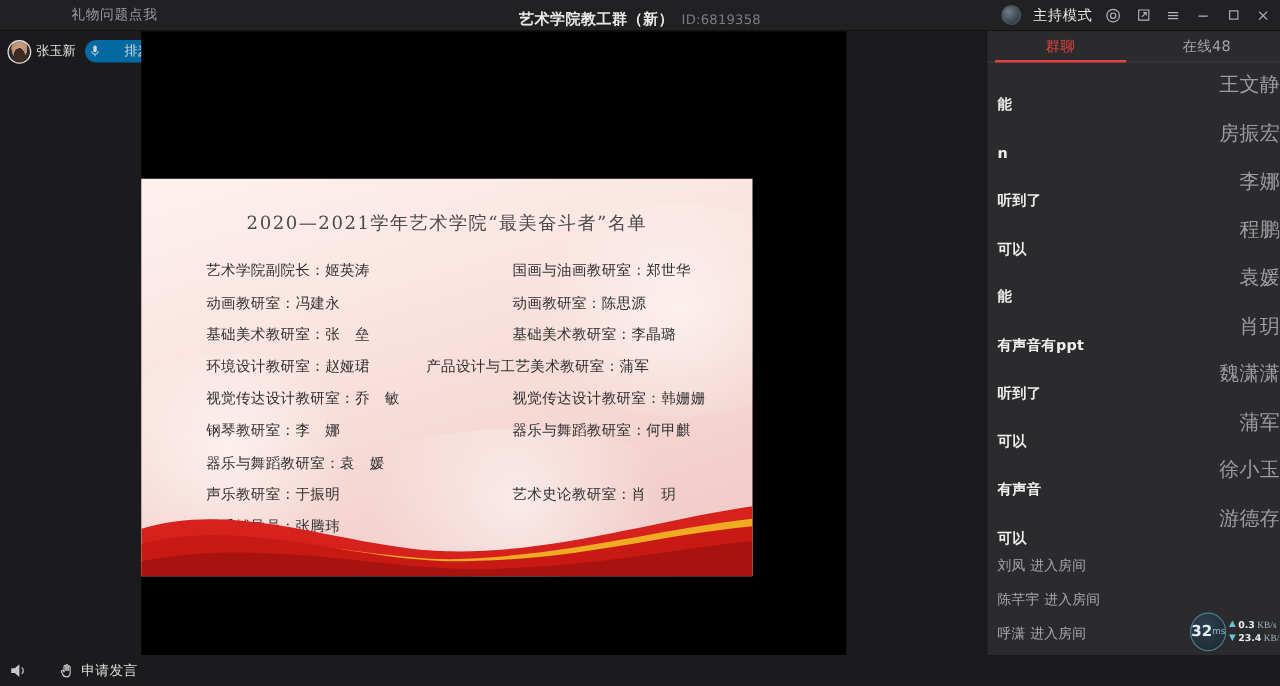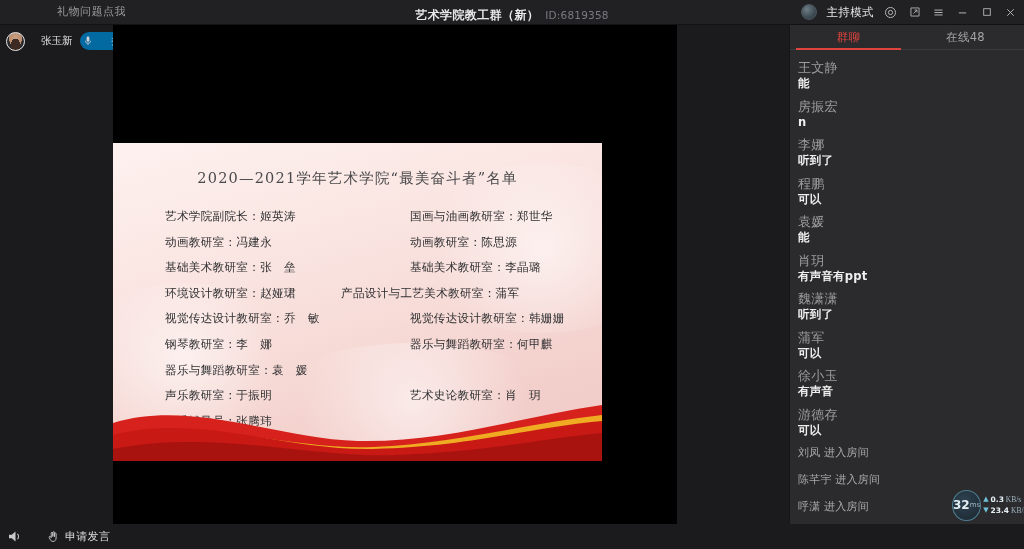--- a/index.html
+++ b/index.html
@@ -118,21 +118,21 @@
     height: 32px;
     display: flex;
     align-items: center;
     gap: 7px;
     padding-left: 6px;
     box-sizing: border-box;
   }
   .user-chip {
     display: flex;
     align-items: center;
-    gap: 16px;
+    gap: 4px;
   }
   .avatar {
     width: 19px; height: 19px;
     border-radius: 50%;
     background:
       radial-gradient(ellipse at 50% 72%, #3d2a22 0%, #3d2a22 38%, transparent 39%),
       radial-gradient(ellipse at 50% 33%, #caa183 0%, #b98d6e 52%, transparent 54%),
       radial-gradient(circle at 50% 50%, #2b2b2d 0%, #2b2b2d 100%);
     border: 1.4px solid #e9e9ea;
     box-sizing: border-box;
@@ -286,24 +286,25 @@
     background: #e0443f;
   }
   .chat-list {
     flex: 1 1 auto;
     overflow: hidden;
     padding: 10px 0 0 8px;
     box-sizing: border-box;
   }
   .msg { margin-bottom: 7.5px; }
   .msg-user {
-    font-size: 13px;
+    font-size: 16px;
     color: #9d9da0;
     line-height: 15px;
     letter-spacing: .2px;
+    text-align: right;
   }
   .msg-text {
     font-size: 11.5px;
     color: #efefef;
     font-weight: bold;
     line-height: 16px;
     letter-spacing: .2px;
   }
   .sys-msg {
     font-size: 11px;

